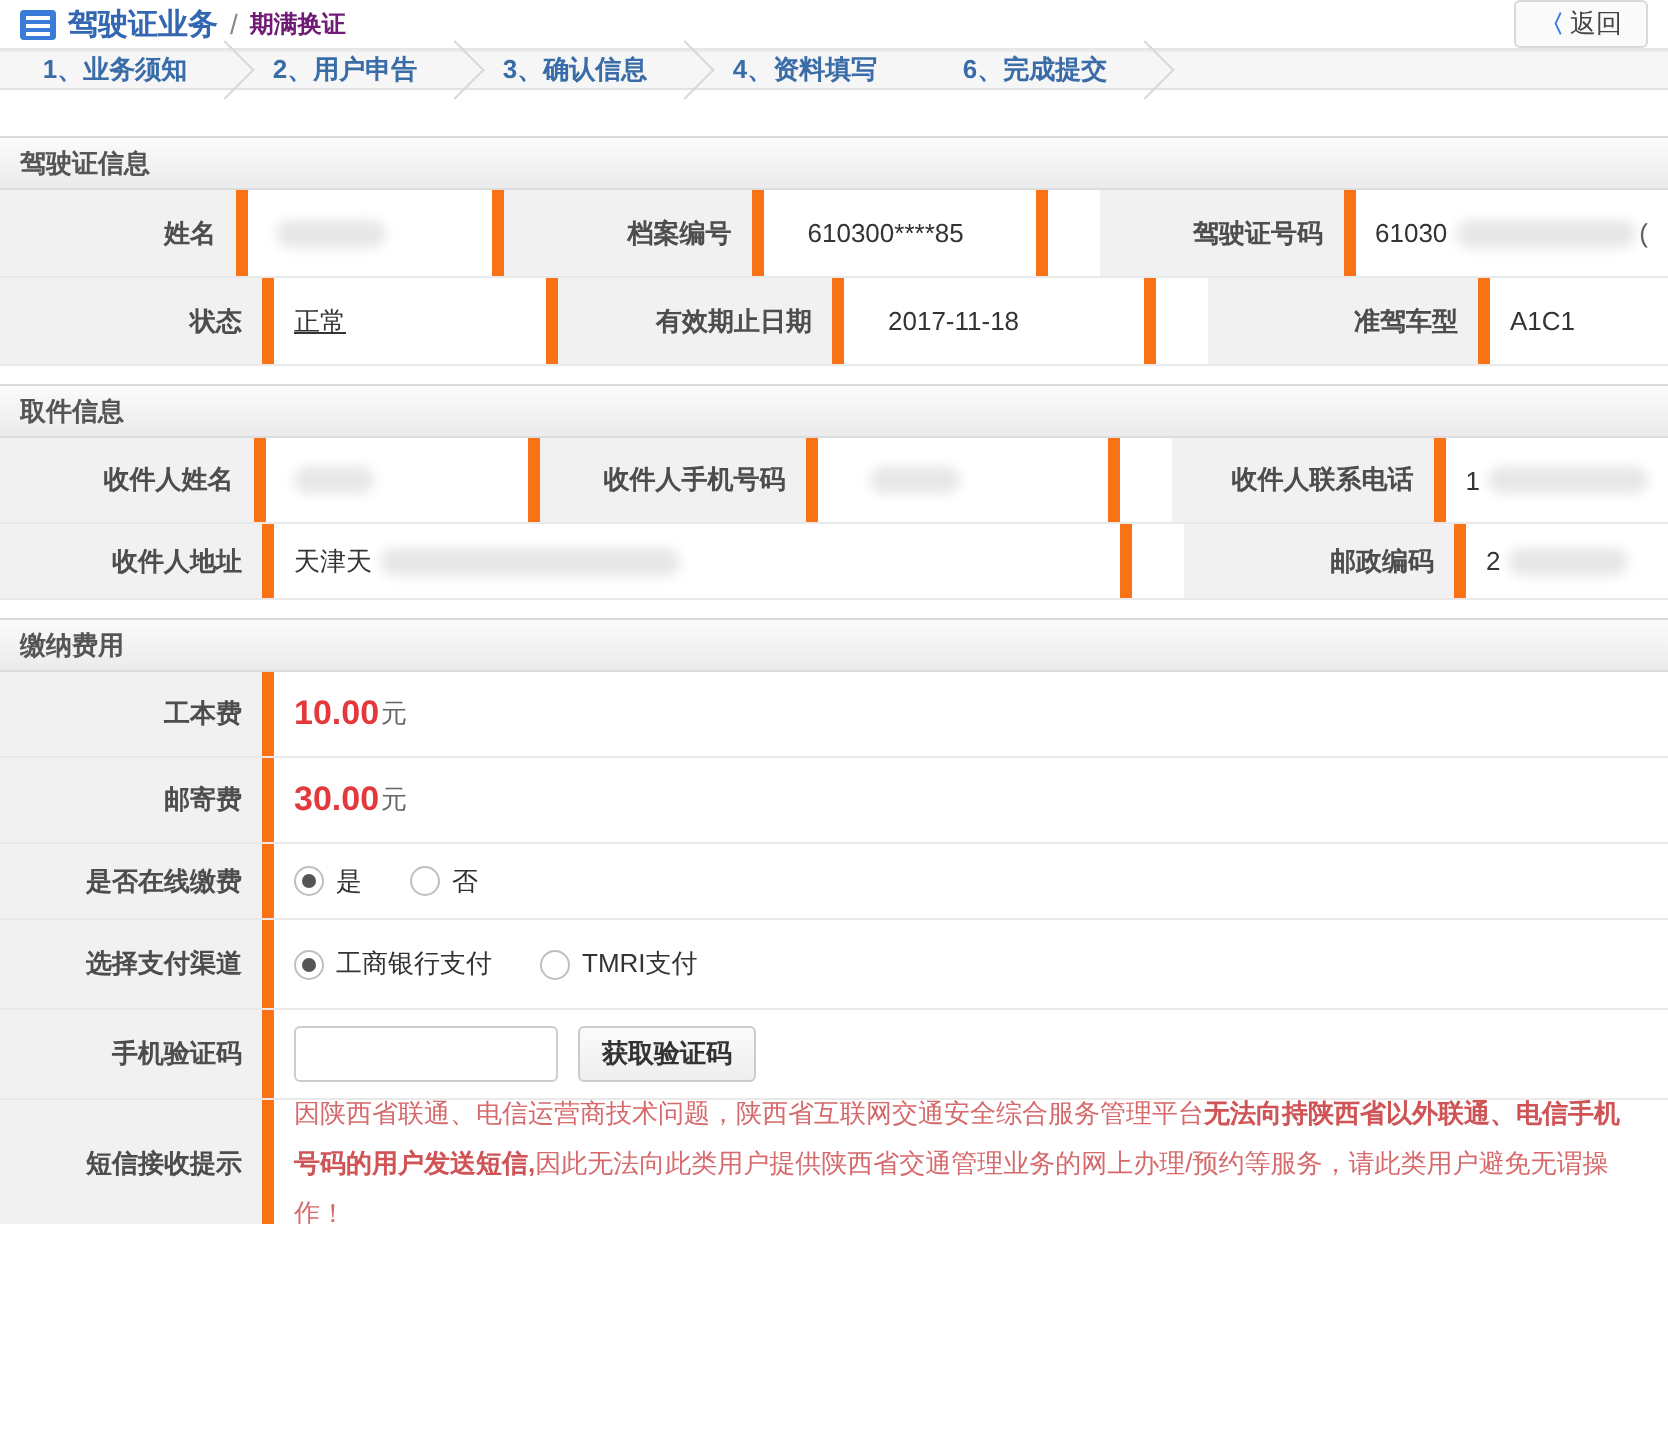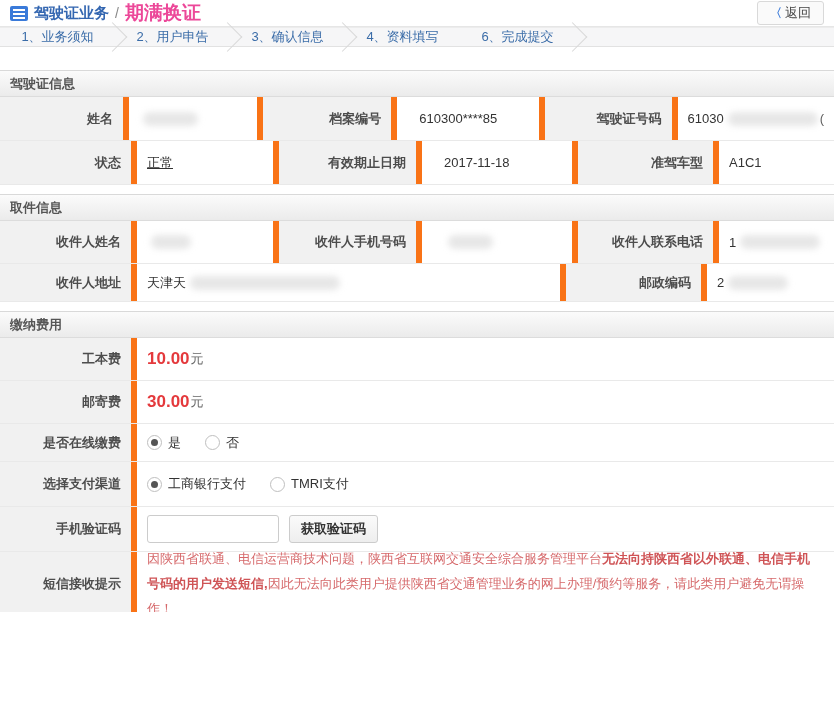--- a/index.html
+++ b/index.html
@@ -6,43 +6,43 @@
   body { font-family:"Liberation Sans","DejaVu Sans",sans-serif; background:#fff; }
   .page { position:relative; width:834px; height:612px; background:#fff; overflow:hidden; display:flex; flex-direction:column; }
 
   
   .topbar { height:36px; background:#fff; border-bottom:1px solid #e6e6e6; display:flex; align-items:center; justify-content:space-between; padding:0 10px; }
   .topbar-left { display:flex; align-items:center; gap:6px; }
   .doc-icon { width:18px; height:15px; background:#3a7ad9; border-radius:2px; position:relative; display:inline-block; }
   .doc-icon::before { content:""; position:absolute; left:3px; right:3px; top:3px; height:2px; background:#fff; box-shadow:0 4px 0 #fff, 0 8px 0 #fff; }
   .main-title { color:#3467b1; font-size:15px; font-weight:bold; }
   .crumb-sep { color:#888; font-size:14px; }
-  .sub-title { color:#ec4899; font-size:19px; font-weight:bold;text-align:center; }
+  .sub-title { color:#701a75; font-size:12px; font-weight:bold;text-align:center; }
   .back-btn { height:24px; padding:0 12px; background:#fafafa; border:1px solid #d9d9d9; border-radius:3px; font-size:13px; color:#444; cursor:pointer; display:flex; align-items:center; gap:3px; }
   .back-arrow { color:#3a7ad9; font-weight:bold; font-size:12px; }
 
   
   .gray-band { height:21px; background:#efefef; }
 
   
   .steps { height:34px; background:#f6f6f7; border-top:1px solid #ececec; border-bottom:1px solid #e2e2e2; display:flex; align-items:stretch; }
-  .step { position:relative; width:115px; display:flex; align-items:flex-end; justify-content:center; font-size:13px; font-weight:normal; color:#3a6ca8; }
+  .step { position:relative; width:115px; display:flex; align-items:flex-end; justify-content:center; font-size:13px; font-weight:bold; color:#3a6ca8; }
   .step.has-sep::after { content:""; position:absolute; right:-8px; top:50%; width:20px; height:20px; border-top:1px solid #d8d8d8; border-right:1px solid #d8d8d8; transform:translateY(-50%) rotate(45deg); }
   .step.active { width:128px; margin-left:-6px; color:#fff; background:linear-gradient(#4b8ce8,#2f70d8); clip-path:polygon(14px 0, calc(100% - 14px) 0, 100% 50%, calc(100% - 14px) 100%, 14px 100%, 0 50%); z-index:2; }
 
   
   main { flex:1; background:#fff; }
   .sec-gap { height:23px; }
   .sec-gap-sm { height:9px; }
   .sec-head { height:27px; line-height:26px; padding-left:10px; font-size:13px; font-weight:bold; color:#555; background:linear-gradient(#fbfbfb,#ebebeb); border-top:1px solid #d9d9d9; border-bottom:1px solid #dcdcdc; }
   .tr { display:flex; border-bottom:1px solid #e9e9e9; }
   .td { display:flex; align-items:center; font-size:13px; color:#333; border-right:6px solid #f97316; padding:0 10px; }
   .td:last-child { border-right:none; }
   .td.label { background:#f1f1f1; color:#4d4d4d; font-weight:bold; justify-content:flex-end; text-align:right; }
-  .c1{width:137px;} .c2{width:142px;text-decoration:underline;} .c3{width:143px;} .c4{width:144px;margin-left:12px;} .c5{width:141px;} .c6{flex:1;}
+  .c1{width:137px;} .c2{width:142px;text-decoration:underline;} .c3{width:143px;} .c4{width:144px;margin-left:12px;} .c5{width:141px;margin-left:26px;} .c6{flex:1;}
   .cwide{width:429px;} .vrest{flex:1;}
   .h44{height:44px;} .h43{height:43px;} .h38{height:38px;} .h45{height:45px;} .h64{height:64px;}
 
   .blob { display:inline-block; height:14px; border-radius:7px; background:#e7e7e7; filter:blur(3px); vertical-align:middle; margin-left:4px; }
   .w40{width:40px;} .w45{width:45px;} .w55{width:55px;} .w60{width:60px;} .w80{width:80px;} .w90{width:90px;} .w150{width:150px;}
   .cut-paren { color:#555; margin-left:2px; }
 
   .fee { color:#e4393c; font-weight:bold; font-size:17px; }
   .yuan { color:#666; font-size:13px; margin-left:1px; }
 

